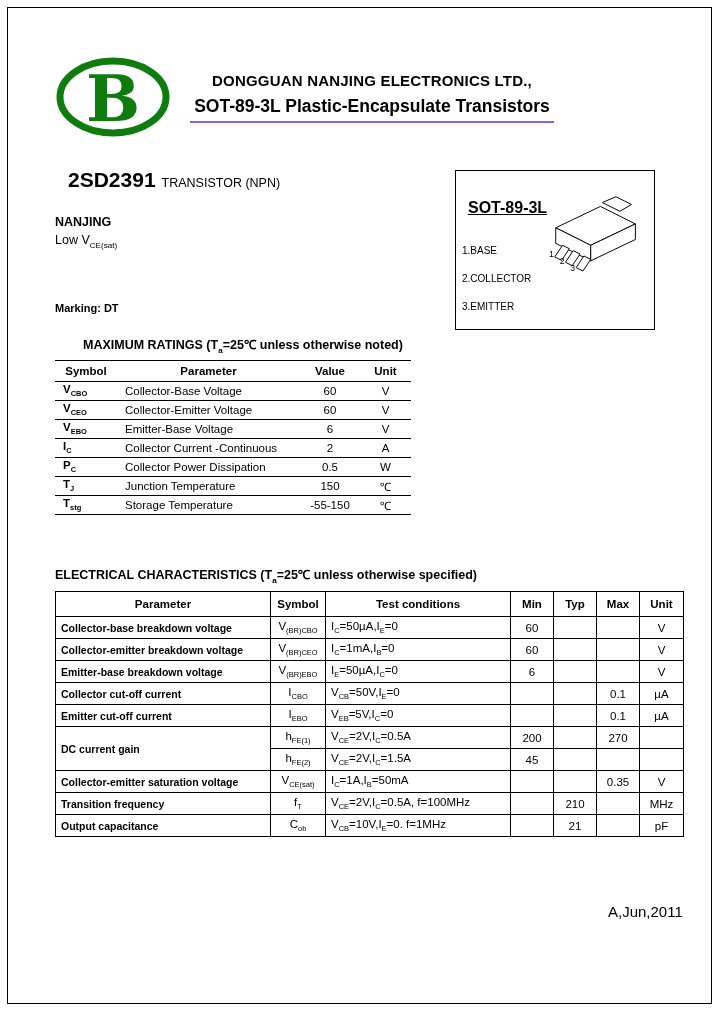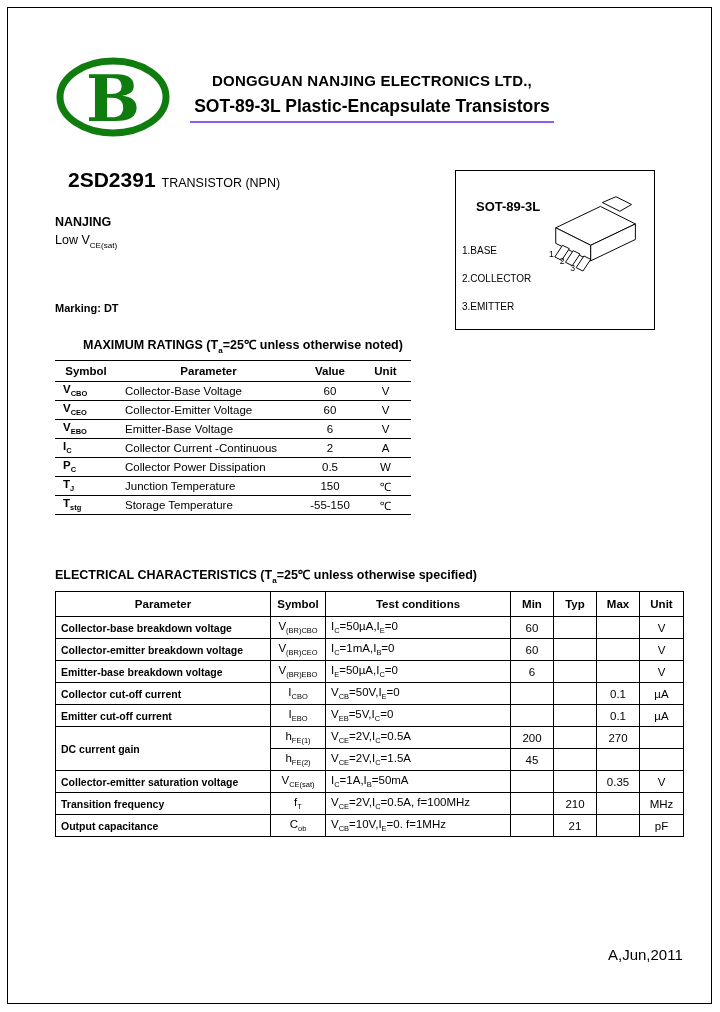--- a/index.html
+++ b/index.html
@@ -18,21 +18,21 @@
 
   .part-line { position:absolute; left:68px; top:168px; }
   .part-number { font-size:21px; font-weight:bold; }
   .part-type { font-size:12.5px; margin-left:6px; }
 
   .features-title { position:absolute; left:55px; top:215px; font-size:12.5px; font-weight:bold; }
   .feature-text   { position:absolute; left:55px; top:233px; font-size:12.5px; }
   .marking        { position:absolute; left:55px; top:270px; font-size:11px; font-weight:bold;margin-top:32px; }
 
   .pkg-box { position:absolute; left:455px; top:170px; width:200px; height:160px; border:1px solid #000; }
-  .pkg-name { position:absolute; left:20px; top:28px; font-size:13px; font-weight:bold; }
+  .pkg-name { position:absolute; left:12px; top:28px; font-size:16px; font-weight:bold;text-decoration:underline; }
   .pkg-svg { position:absolute; left:86px; top:16px; width:112px; height:102px; }
   .pin { position:absolute; left:6px; font-size:10px; }
   .pin1 { top:74px; } .pin2 { top:102px; } .pin3 { top:130px; }
 
   .section-title { position:absolute; left:55px; font-size:12.5px; font-weight:bold; }
   .mr-title { top:336px;padding-left:28px; }
   .ec-title { top:566px;text-align:center; }
 
   table { border-collapse:collapse; table-layout:fixed; }
   sub { font-size:0.65em; }
@@ -46,21 +46,21 @@
 
   .ec-table { position:absolute; left:55px; top:591px; width:628px; font-size:11.5px; }
   .ec-table th, .ec-table td { border:1px solid #000; vertical-align:middle; }
   .ec-table th { height:25px; font-weight:bold; text-align:center; }
   .ec-table td { height:22px; }
   .ec-table td.par { font-weight:bold; font-size:10.5px; padding-left:5px; white-space:nowrap; }
   .ec-table td.sym { text-align:center; }
   .ec-table td.cond { padding-left:5px; }
   .ec-table td.num, .ec-table td.unit { text-align:center; }
 
-  .footer { position:absolute; left:608px; top:946px; font-size:15px; }
+  .footer { position:absolute; left:608px; top:903px; font-size:15px; }
 </style>
 </head>
 <body>
 
 <div class="page">
   <div class="page-border"></div>
 
   <svg class="logo" viewBox="0 0 114 82">
     <ellipse cx="57" cy="41" rx="53" ry="36" fill="none" stroke="#0e7d0e" stroke-width="7"></ellipse>
     <text x="57" y="65" text-anchor="middle" font-family="DejaVu Serif, serif" font-weight="bold" font-size="64" fill="#0e7d0e">B</text>

